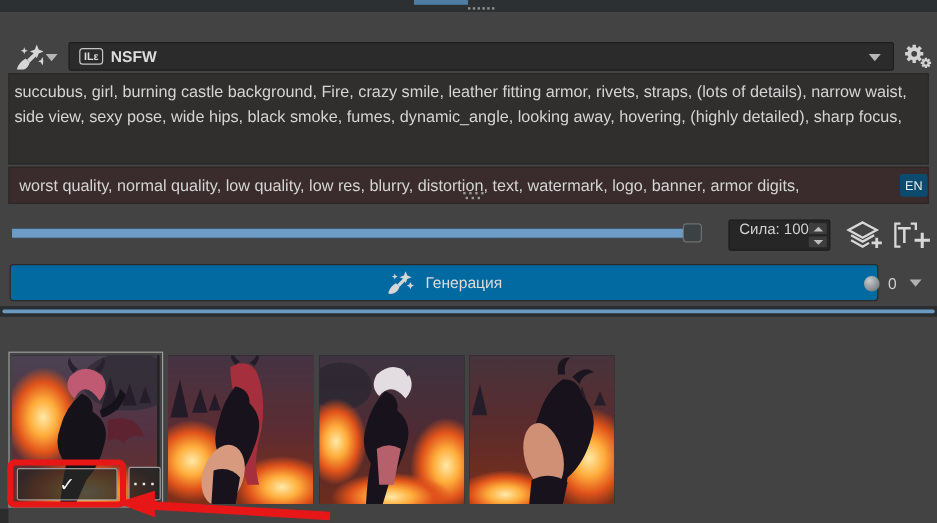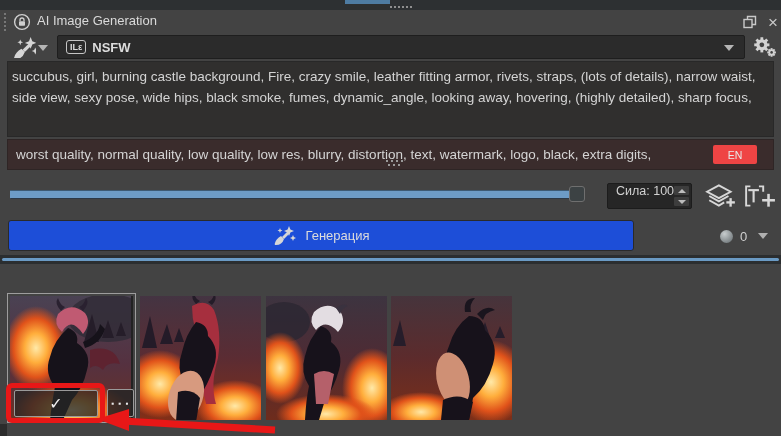--- a/index.html
+++ b/index.html
@@ -36,22 +36,22 @@
   .combo-arrow { position:absolute; right:10px; top:9px; width:0; height:0;
     border-left:5px solid transparent; border-right:5px solid transparent; border-top:6px solid #b5b5b5; }
   .settings-btn { position:absolute; left:749px; top:34px; width:30px; height:26px; }
   
   .prompt-pos { position:absolute; left:7px; top:61px; width:767px; height:76px;
     background:#302f2e; border:1px solid #282828; padding:4px 4px;
     font-size:13.5px; line-height:21px; color:#d4d4d4; overflow:hidden; }
   .prompt-neg { position:absolute; left:7px; top:139px; width:767px; height:31px;
     background:#3a2c2c; border:1px solid #2e2525; padding:4px 8px;
     font-size:13.5px; line-height:21px; color:#d4d4d4; white-space:nowrap; overflow:hidden; }
-  .lang-badge { position:absolute; right:24px; top:145px; width:44px; height:19px;
-    background:#ef4444; border-radius:2px; color:#e8e8e8; font-size:10.5px;
+  .lang-badge { position:absolute; right:8px; top:145px; width:23px; height:19px;
+    background:#0c4a6e; border-radius:2px; color:#e8e8e8; font-size:10.5px;
     display:flex; align-items:center; justify-content:center; }
   .grip-dots { position:absolute; left:386px; top:160px; width:2px; height:2px; background:#9a9a9a;
     box-shadow:5px 0 #9a9a9a,10px 0 #9a9a9a,15px 0 #9a9a9a,
                2px 4px #9a9a9a,7px 4px #9a9a9a,12px 4px #9a9a9a; }
   
   .slider-track { position:absolute; left:10px; top:190px; width:574px; height:9px;
     background:#6d9cc7; border-top:1px solid #3d5b75; border-bottom:1px solid #2c3947; border-radius:1px; }
   .slider-handle { position:absolute; left:569px; top:186px; width:16px; height:16px;
     background:#3c4244; border:1px solid #6f6f6f; border-radius:3px; }
   .strength-spin { position:absolute; left:607px; top:183px; width:85px; height:26px;
@@ -60,22 +60,22 @@
   .spin-arrows { position:absolute; right:2px; top:2px; width:15px; height:20px;
     display:flex; flex-direction:column; gap:2px; }
   .spin-up,.spin-down { flex:1; background:#3d3d3d; border-radius:1px;
     display:flex; align-items:center; justify-content:center; }
   .spin-up::after { content:""; border-left:4px solid transparent; border-right:4px solid transparent; border-bottom:4px solid #bdbdbd; }
   .spin-down::after { content:""; border-left:4px solid transparent; border-right:4px solid transparent; border-top:4px solid #bdbdbd; }
   .icon-btn { position:absolute; top:183px; width:34px; height:26px; display:flex; align-items:center; justify-content:center; }
   .layers-btn { left:704px; }
   .textlayer-btn { left:743px; }
   
-  .generate-btn { position:absolute; left:8px; top:220px; width:626px; height:31px;
-    background:#1d4ed8; border:1px solid #2a2a2a; border-radius:3px;
+  .generate-btn { position:absolute; left:8px; top:220px; width:724px; height:31px;
+    background:#0369a1; border:1px solid #2a2a2a; border-radius:3px;
     display:flex; align-items:center; justify-content:center; gap:9px;
     font-size:13px; color:#dcdcdc; cursor:pointer; }
   .queue-status { position:absolute; left:720px; top:224px; width:58px; height:24px;
     display:flex; align-items:center; gap:7px; }
   .queue-dot { width:13px; height:13px; border-radius:50%;
     background:radial-gradient(circle at 35% 30%, #c7cccd, #7d8487 72%); }
   .queue-count { font-size:13px; color:#cfcfcf; }
   .queue-arrow { width:0; height:0; border-left:5px solid transparent; border-right:5px solid transparent; border-top:6px solid #b0b0b0; margin-left:4px; }
   
   .progress-strip { position:absolute; left:0; top:255px; width:781px; height:9px; background:#2b2e30; }
@@ -108,38 +108,20 @@
 </head>
 <body>
 
 <div class="docker">
 
   <div class="top-strip">
     <div class="tab-accent"></div>
     <div class="h-dots"></div>
   </div>
 
-  <div class="titlebar">
-    <div class="v-dots"></div>
-    <div class="lock-btn">
-      <svg viewBox="0 0 18 18">
-          <circle cx="9" cy="9" r="7.4" fill="none" stroke="#cfcfcf" stroke-width="1.4"></circle>
-          <rect x="6" y="8.2" width="6" height="4.6" rx="0.8" fill="#cfcfcf"></rect>
-          <path d="M7 8.2 V7 a2 2 0 0 1 4 0 v1.2" fill="none" stroke="#cfcfcf" stroke-width="1.3"></path>
-        </svg>
-    </div>
-    <div class="title-text">AI Image Generation</div>
-    <div class="win-btn float-btn">
-      <svg viewBox="0 0 16 16" width="16" height="16">
-          <rect x="2" y="5.5" width="8" height="8" fill="none" stroke="#c9c9c9" stroke-width="1.4"></rect>
-          <path d="M5.5 5.5 V2.5 H13.5 V10.5 H10" fill="none" stroke="#c9c9c9" stroke-width="1.4"></path>
-        </svg>
-    </div>
-    <div class="win-btn close-btn">×</div>
-  </div>
 
   <div class="wand-btn">
     <svg viewBox="0 0 24 20" width="28" height="22">
         <use href="#spark" transform="translate(2,1) scale(1.05)"></use>
       </svg>
   </div>
   <div class="wand-arrow"></div>
 
   <div class="style-combo">
     <span class="style-badge">ILε</span>
@@ -162,21 +144,21 @@
           <line x1="16" y1="17" x2="24" y2="17"></line>
         <line x1="17.2" y1="14.2" x2="22.8" y2="19.8"></line>
           <line x1="22.8" y1="14.2" x2="17.2" y2="19.8"></line>
       </g>
       <circle cx="20" cy="17" r="2.9" fill="#d2d2d2"></circle>
         <circle cx="20" cy="17" r="1.2" fill="#434343"></circle>
     </svg>
   </div>
 
   <div class="prompt-pos">succubus, girl, burning castle background, Fire, crazy smile, leather fitting armor, rivets, straps, (lots of details), narrow waist, side view, sexy pose, wide hips, black smoke, fumes, dynamic_angle, looking away, hovering, (highly detailed), sharp focus,</div>
-  <div class="prompt-neg">worst quality, normal quality, low quality, low res, blurry, distortion, text, watermark, logo, black, extra digits,</div>
+  <div class="prompt-neg">worst quality, normal quality, low quality, low res, blurry, distortion, text, watermark, logo, banner, armor digits,</div>
   <div class="lang-badge">EN</div>
   <div class="grip-dots"></div>
 
   <div class="slider-track"></div>
   <div class="slider-handle"></div>
   <div class="strength-spin">
     <span>Сила: 100%</span>
     <span class="spin-arrows">
       <span class="spin-up"></span>
       <span class="spin-down"></span>

